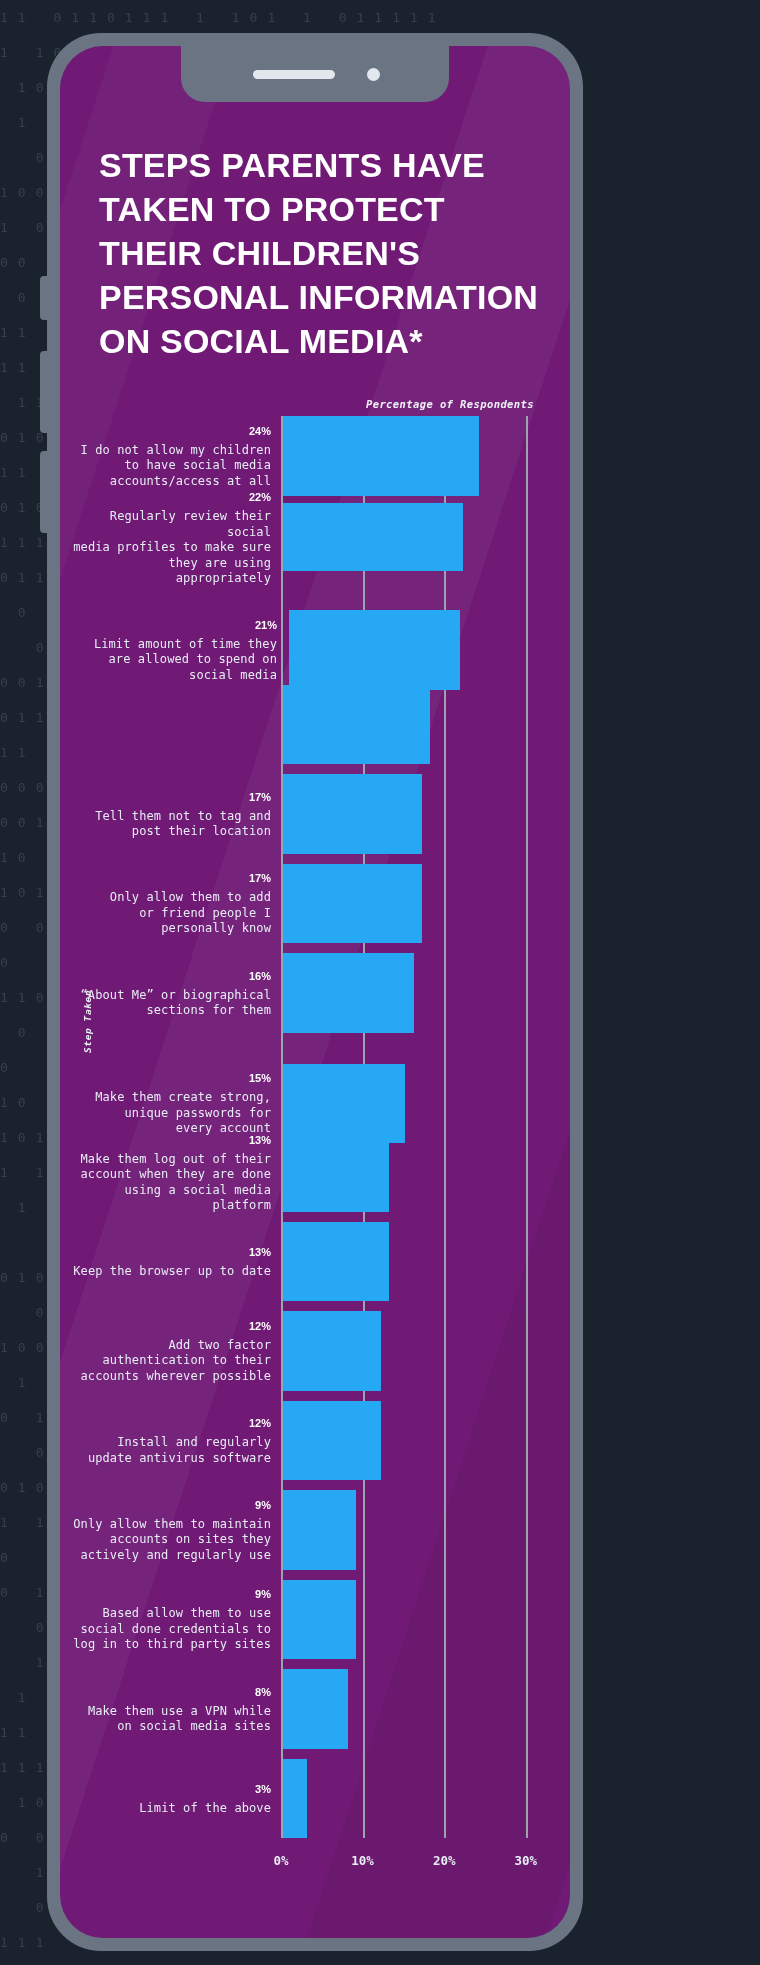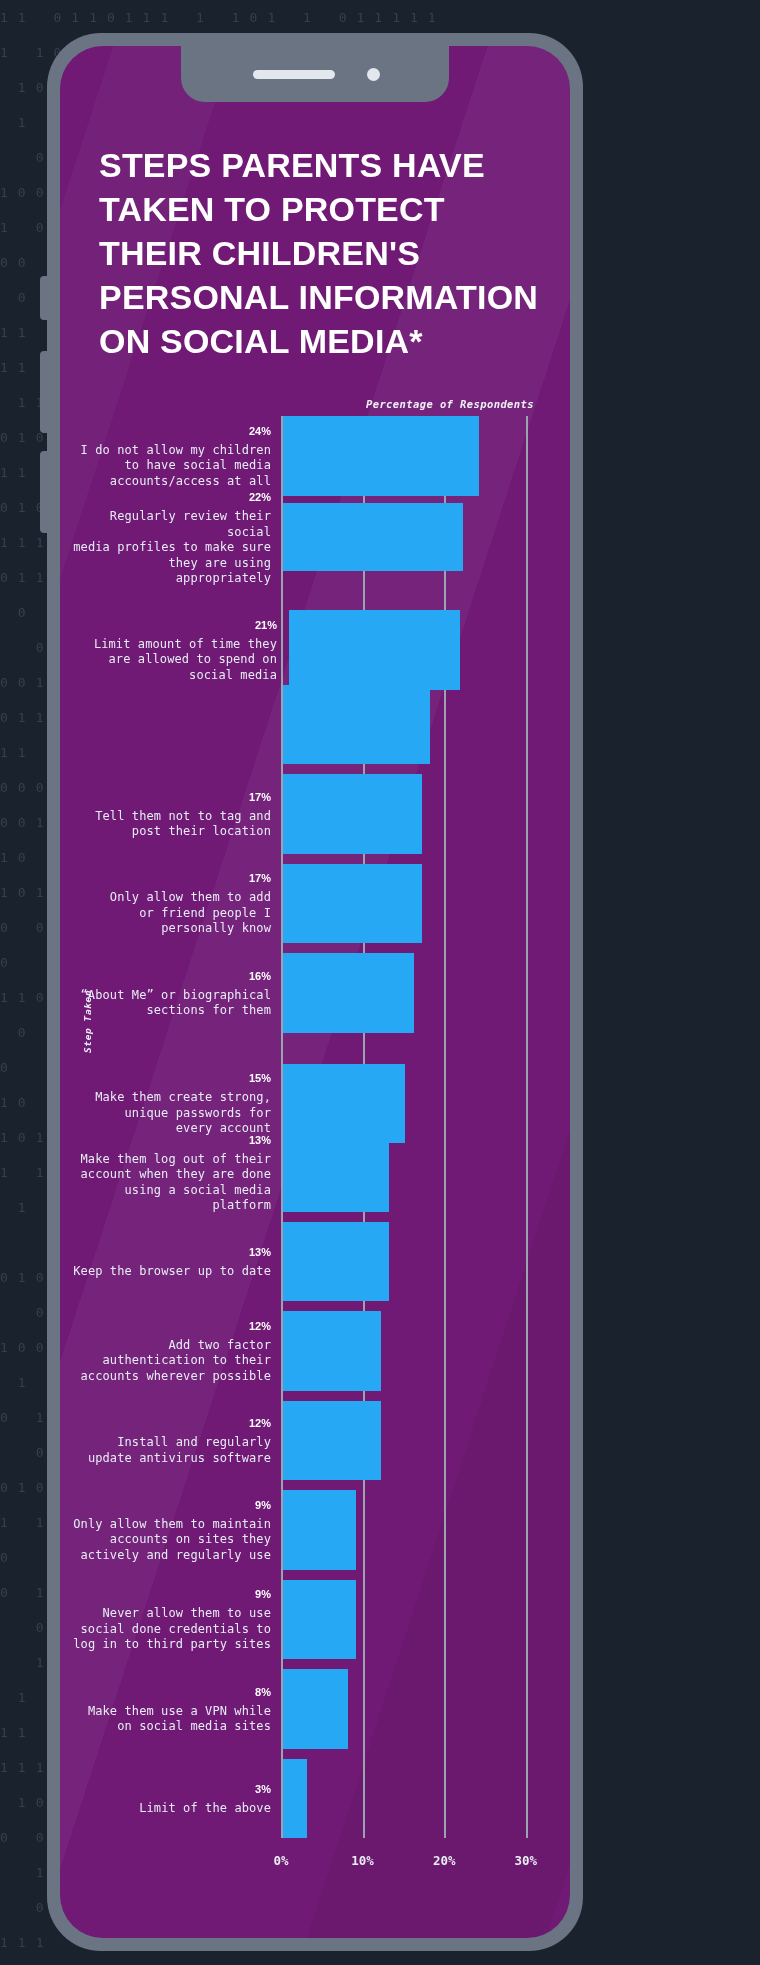--- a/index.html
+++ b/index.html
@@ -364,21 +364,21 @@
                     <span class="bar-value">9%</span>
                     <span class="bar-text">Only allow them to maintain</span>
                     <span class="bar-text">accounts on sites they</span>
                     <span class="bar-text">actively and regularly use</span>
                   </div>
                 </div>
                 <div class="bar-row" style="top: 1163.5px; height: 79.5px;">
                   <div class="bar" style="width: 73.4516px; background: rgb(39, 168, 244);"></div>
                   <div class="bar-label">
                     <span class="bar-value">9%</span>
-                    <span class="bar-text">Never allow them to use</span>
+                    <span class="bar-text">Based allow them to use</span>
                     <span class="bar-text">social done credentials to</span>
                     <span class="bar-text">log in to third party sites</span>
                   </div>
                 </div>
                 <div class="bar-row" style="top: 1253px; height: 79.5px;">
                   <div class="bar" style="width: 65.2903px; background: rgb(39, 168, 244);"></div>
                   <div class="bar-label">
                     <span class="bar-value">8%</span>
                     <span class="bar-text">Make them use a VPN while</span>
                     <span class="bar-text">on social media sites</span>

